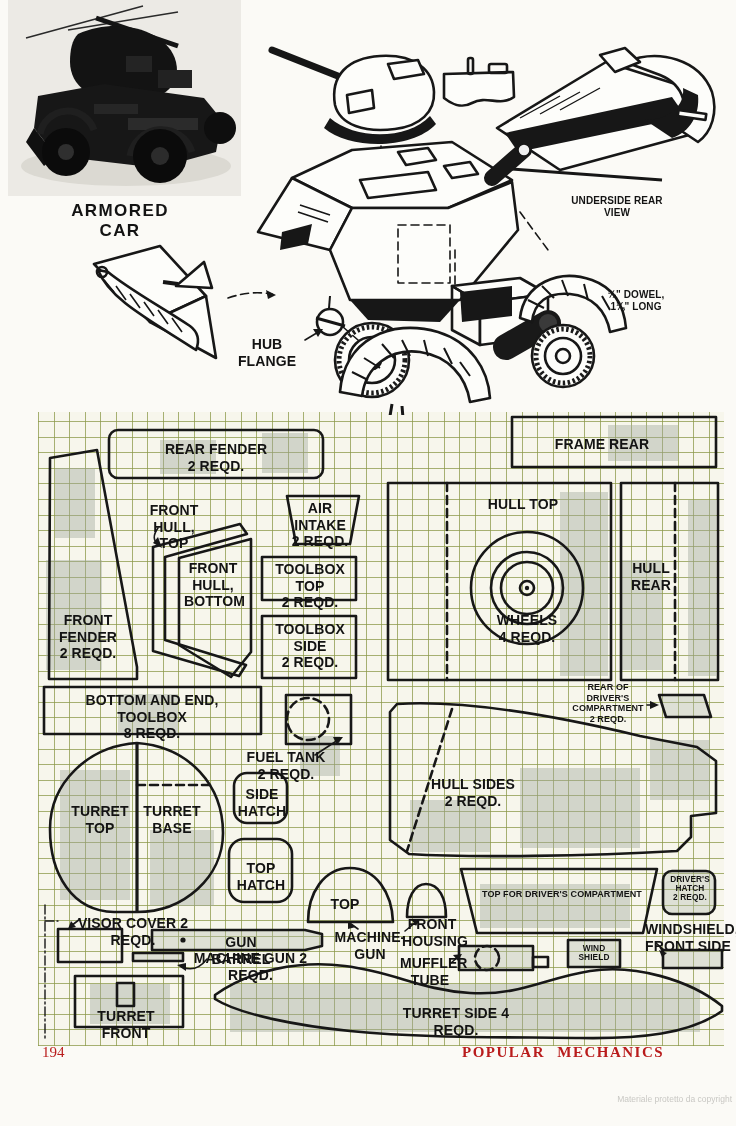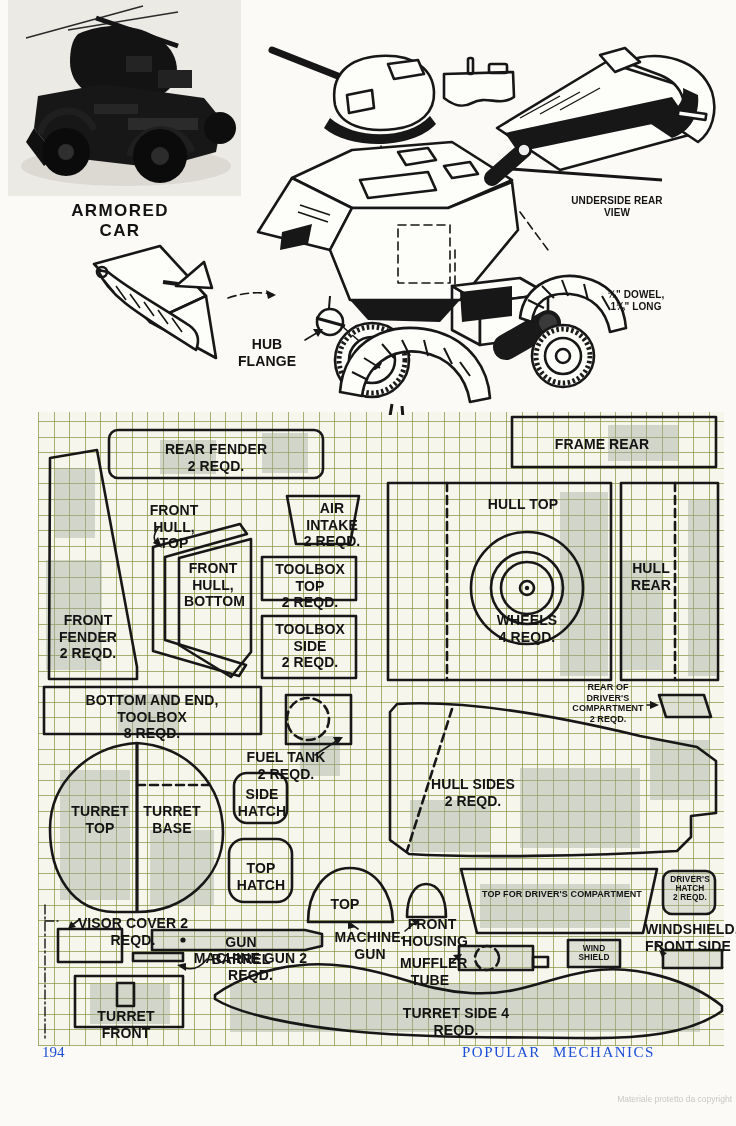--- a/index.html
+++ b/index.html
@@ -18,22 +18,22 @@
   .wf{fill:#fdfdfa;}
   .dash{stroke-dasharray:8 5;}
   .ddot{stroke-dasharray:9 3 2 3;stroke-width:1.4;}
   .thin{stroke-width:1.6;}
   .ink{fill:#171717;stroke:none;}
   .lbl{position:absolute;font-weight:700;font-size:14px;line-height:1.18;color:#131313;
        text-align:center;white-space:pre-line;letter-spacing:.1px;}
   .s8{font-size:8.3px;line-height:1.1;}
   .s9{font-size:9px;}
   .s11{font-size:17px;letter-spacing:1.4px;}
-  .ft{position:absolute;font-family:"Liberation Serif",serif;font-size:15px;color:#1d4ed8;}
-  .mag{font-weight:400;letter-spacing:1.5px;word-spacing:7px;}
+  .ft{position:absolute;font-family:"Liberation Serif",serif;font-size:15px;color:#b91c1c;}
+  .mag{font-weight:700;letter-spacing:1.5px;word-spacing:7px;}
   .wm{position:absolute;left:598px;top:1094px;width:134px;text-align:right;
       font-size:8.5px;color:#c9c8c4;font-weight:400;}
 </style>
 </head>
 <body>
 
 <div class="page">
 
   <div class="photo">
     <svg width="233" height="196" viewBox="0 0 233 196">
@@ -306,21 +306,21 @@
 2 REQD.</div>
   <div class="lbl" style="left:537px;top:436px;width:130px">FRAME REAR</div>
   <div class="lbl" style="left:55px;top:612px;width:66px">FRONT
 FENDER
 2 REQD.</div>
   <div class="lbl" style="left:130px;top:502px;width:88px">FRONT HULL,
 TOP</div>
   <div class="lbl" style="left:184px;top:560px;width:58px">FRONT
 HULL,
 BOTTOM</div>
-  <div class="lbl" style="left:292px;top:500px;width:80px">AIR
+  <div class="lbl" style="left:280px;top:500px;width:80px">AIR
 INTAKE
 2 REQD.</div>
   <div class="lbl" style="left:270px;top:561px;width:80px">TOOLBOX
 TOP
 2 REQD.</div>
   <div class="lbl" style="left:270px;top:621px;width:80px">TOOLBOX
 SIDE
 2 REQD.</div>
   <div class="lbl" style="left:478px;top:496px;width:90px">HULL TOP</div>
   <div class="lbl" style="left:490px;top:612px;width:74px">WHEELS

